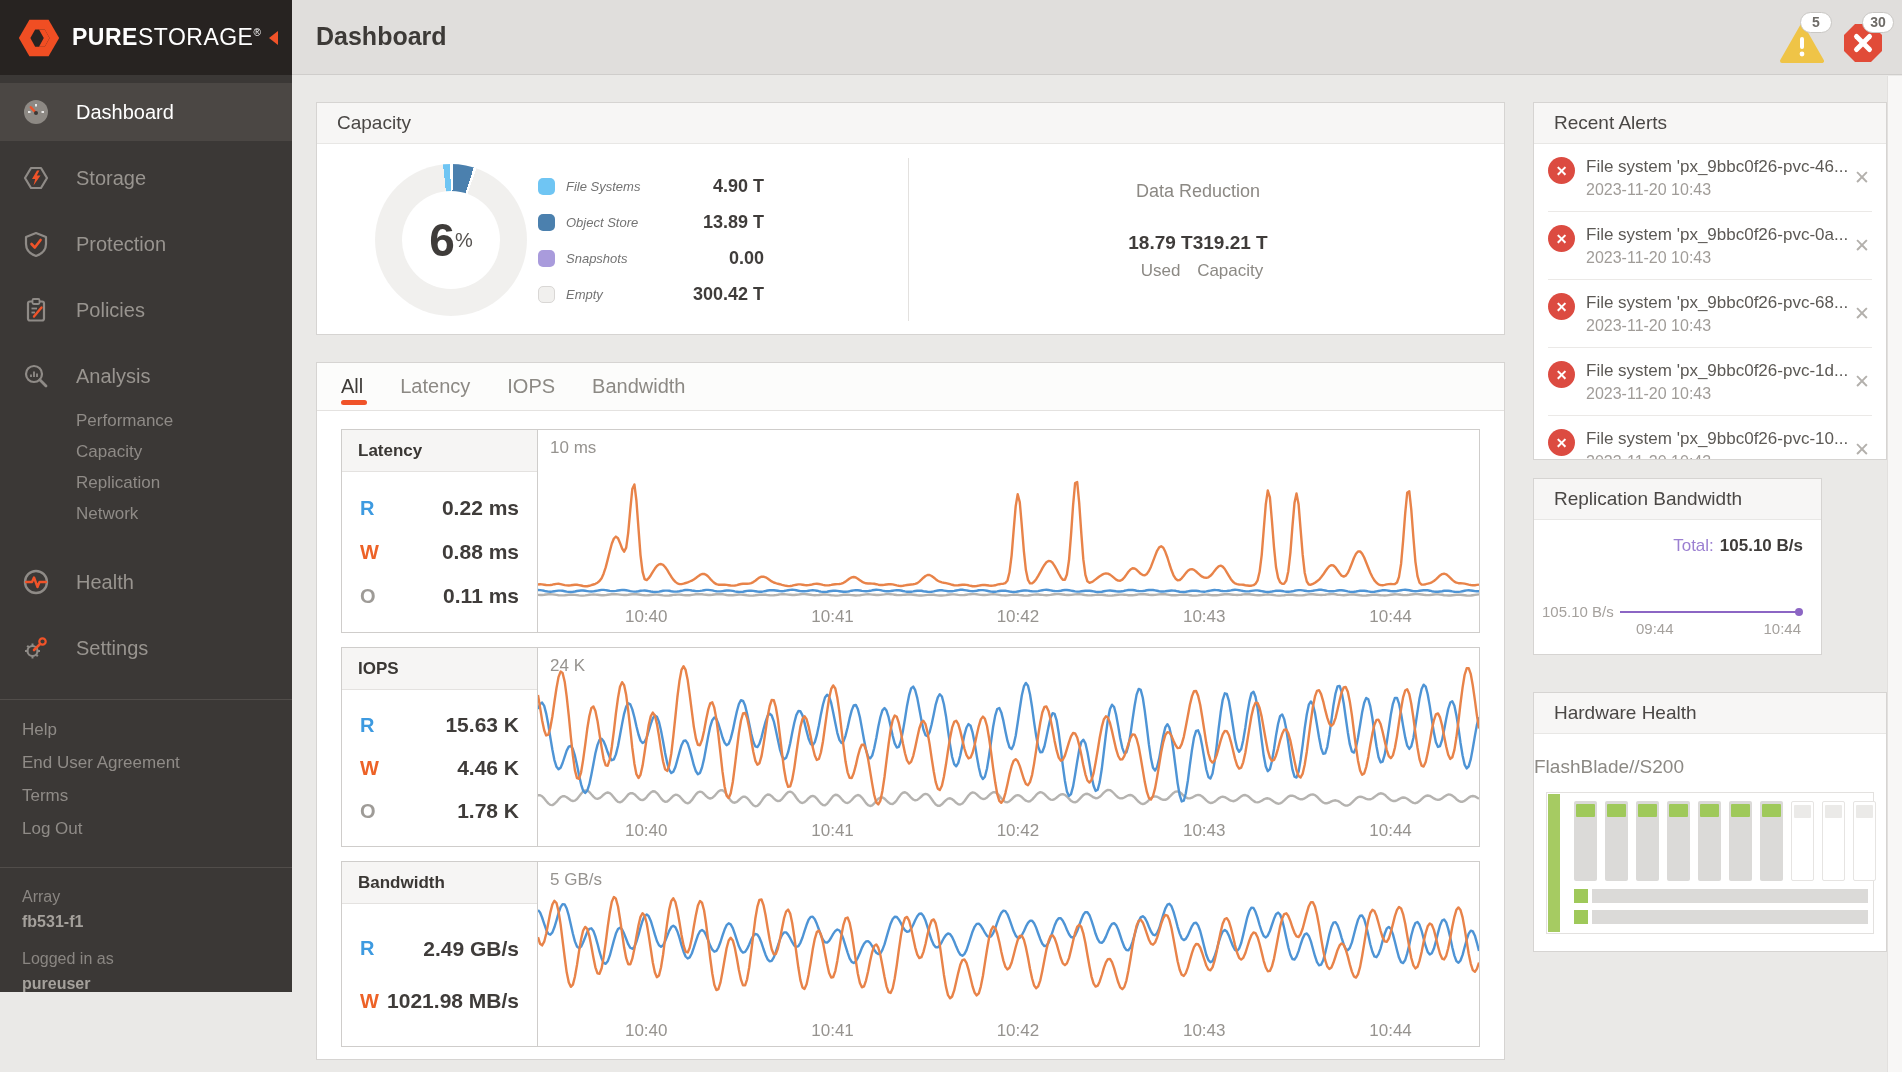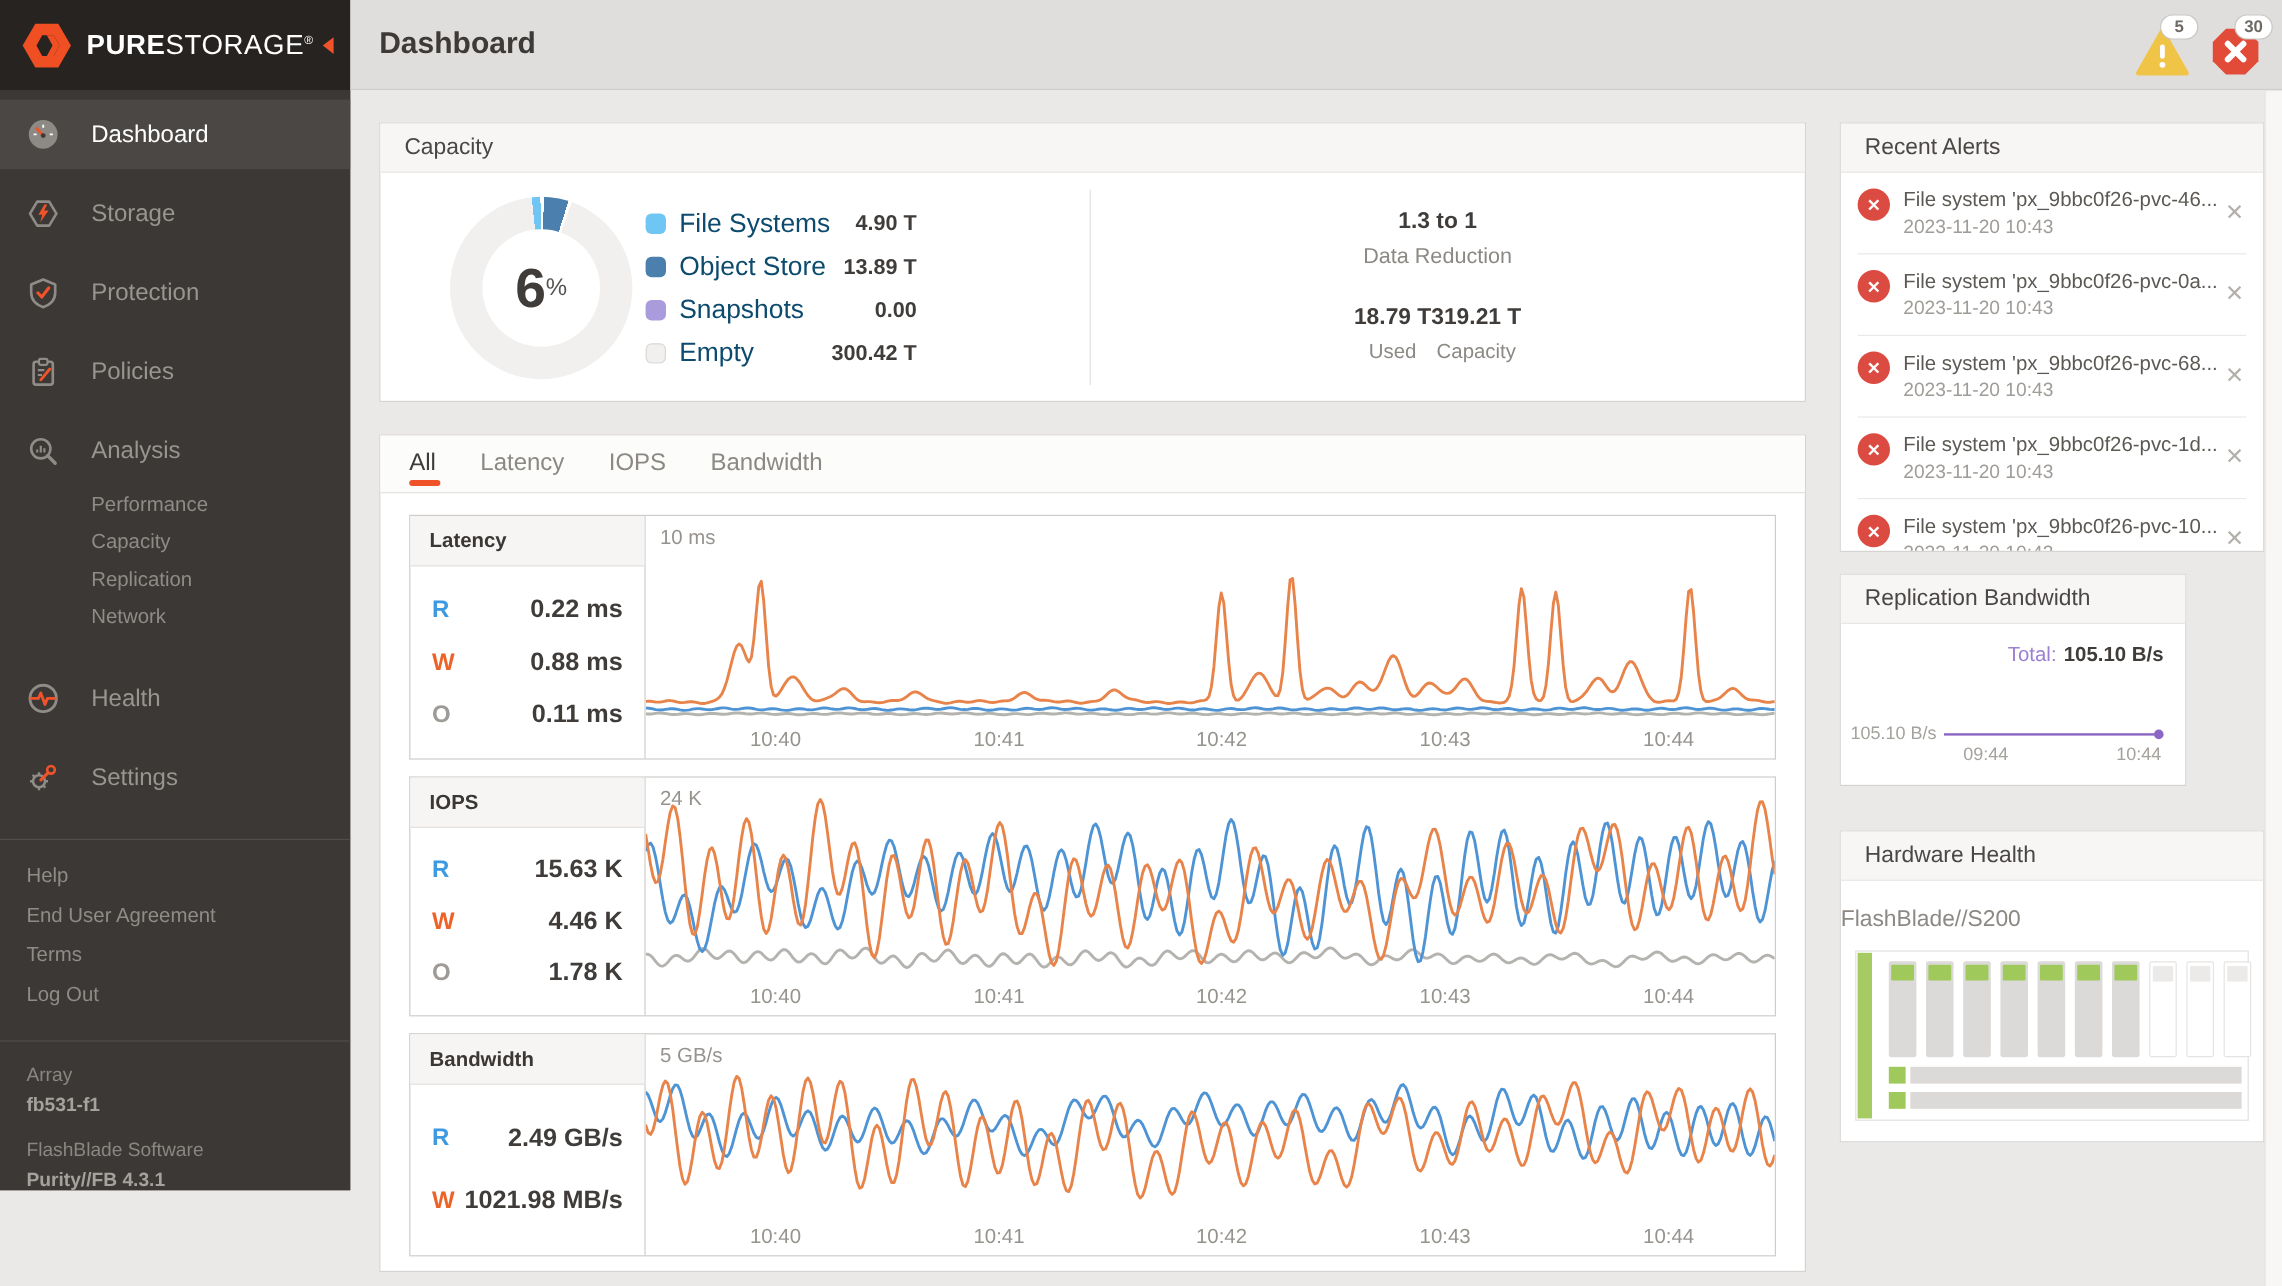--- a/index.html
+++ b/index.html
@@ -53,21 +53,21 @@
   #capacity-panel { left:316px; top:102px; width:1189px; height:233px; }
   .cap-body { position:relative; height:191px; display:flex; }
   .donut { position:absolute; left:58px; top:20px; width:152px; height:152px; border-radius:50%; }
   .donut-hole { position:absolute; left:27px; top:27px; width:98px; height:98px; background:#fff; border-radius:50%;
                 display:flex; align-items:center; justify-content:center; }
   .donut-val { font-size:46px; font-weight:700; color:#3F3C3A; }
   .donut-unit { font-size:20px; color:#55524F; }
   .cap-legend { position:absolute; left:221px; top:24px; width:226px; }
   .legend-row { display:flex; align-items:center; height:36px; }
   .swatch { width:17px; height:17px; border-radius:5px; margin-right:11px; flex:0 0 auto; }
-  .legend-label { color:#0c4a6e; font-size:22px; flex:1; }
+  .legend-label { color:#737373; font-size:13px; flex:1;font-style:italic; }
   .legend-value { color:#3F3C3A; font-size:18px; font-weight:700; text-align:right; }
   .cap-divider { position:absolute; left:591px; top:14px; bottom:14px; width:1px; background:#E3E1DF; }
   .dr-block { position:absolute; left:591px; right:16px; top:30px; text-align:center; }
   .dr-ratio { font-size:19px; font-weight:700; color:#3F3C3A; }
   .dr-label { font-size:18px; color:#8C8984; margin-top:7px; }
   .dr-values { margin-top:30px; display:flex; justify-content:center; }
   .dr-col .v { font-size:19px; font-weight:700; color:#3F3C3A; }
   .dr-col .l { font-size:17px; color:#8C8984; margin-top:7px; }
 
   
@@ -232,24 +232,20 @@
     <div class="side-link">Terms</div>
     <div class="side-link">Log Out</div>
   </div>
   <hr class="side-divider">
   <div class="side-info">
     <div class="info-group">
       <div class="info-label">Array</div>
       <div class="info-value">fb531-f1</div>
     </div>
     <div class="info-group">
-      <div class="info-label">FlashBlade Software</div>
-      <div class="info-value">Purity//FB 4.3.1</div>
-    </div>
-    <div class="info-group">
       <div class="info-label">Logged in as</div>
       <div class="info-value">pureuser</div>
     </div>
     <div class="tz">GMT+05:30 (IST)</div>
   </div>
 </aside>
 
 <header class="top-header">
   <div class="page-title">Dashboard</div>
   <div class="notif">
@@ -302,21 +298,20 @@
         <span class="legend-value">0.00</span>
       </div>
       <div class="legend-row">
         <span class="swatch" style="background:#F1F0EE; border:1px solid #D9D7D5;"></span>
         <span class="legend-label">Empty</span>
         <span class="legend-value">300.42 T</span>
       </div>
     </div>
     <div class="cap-divider"></div>
     <div class="dr-block">
-      <div class="dr-ratio">1.3 to 1</div>
       <div class="dr-label">Data Reduction</div>
       <div class="dr-values">
         <div class="dr-col">
           <div class="v">18.79 T</div>
           <div class="l">Used</div>
         </div>
         <div class="dr-col">
           <div class="v">319.21 T</div>
           <div class="l">Capacity</div>
         </div>

